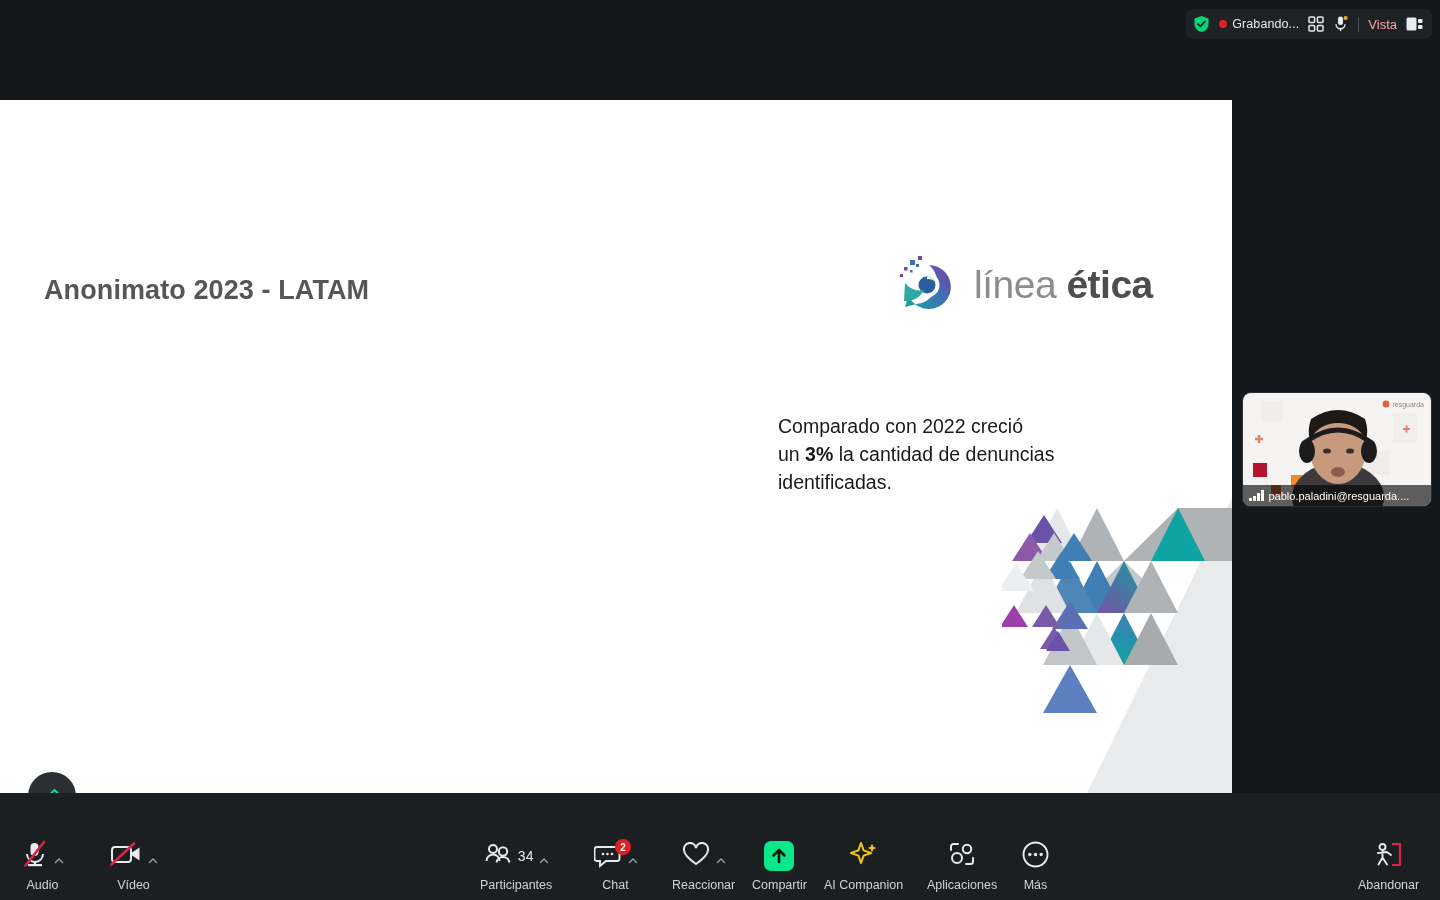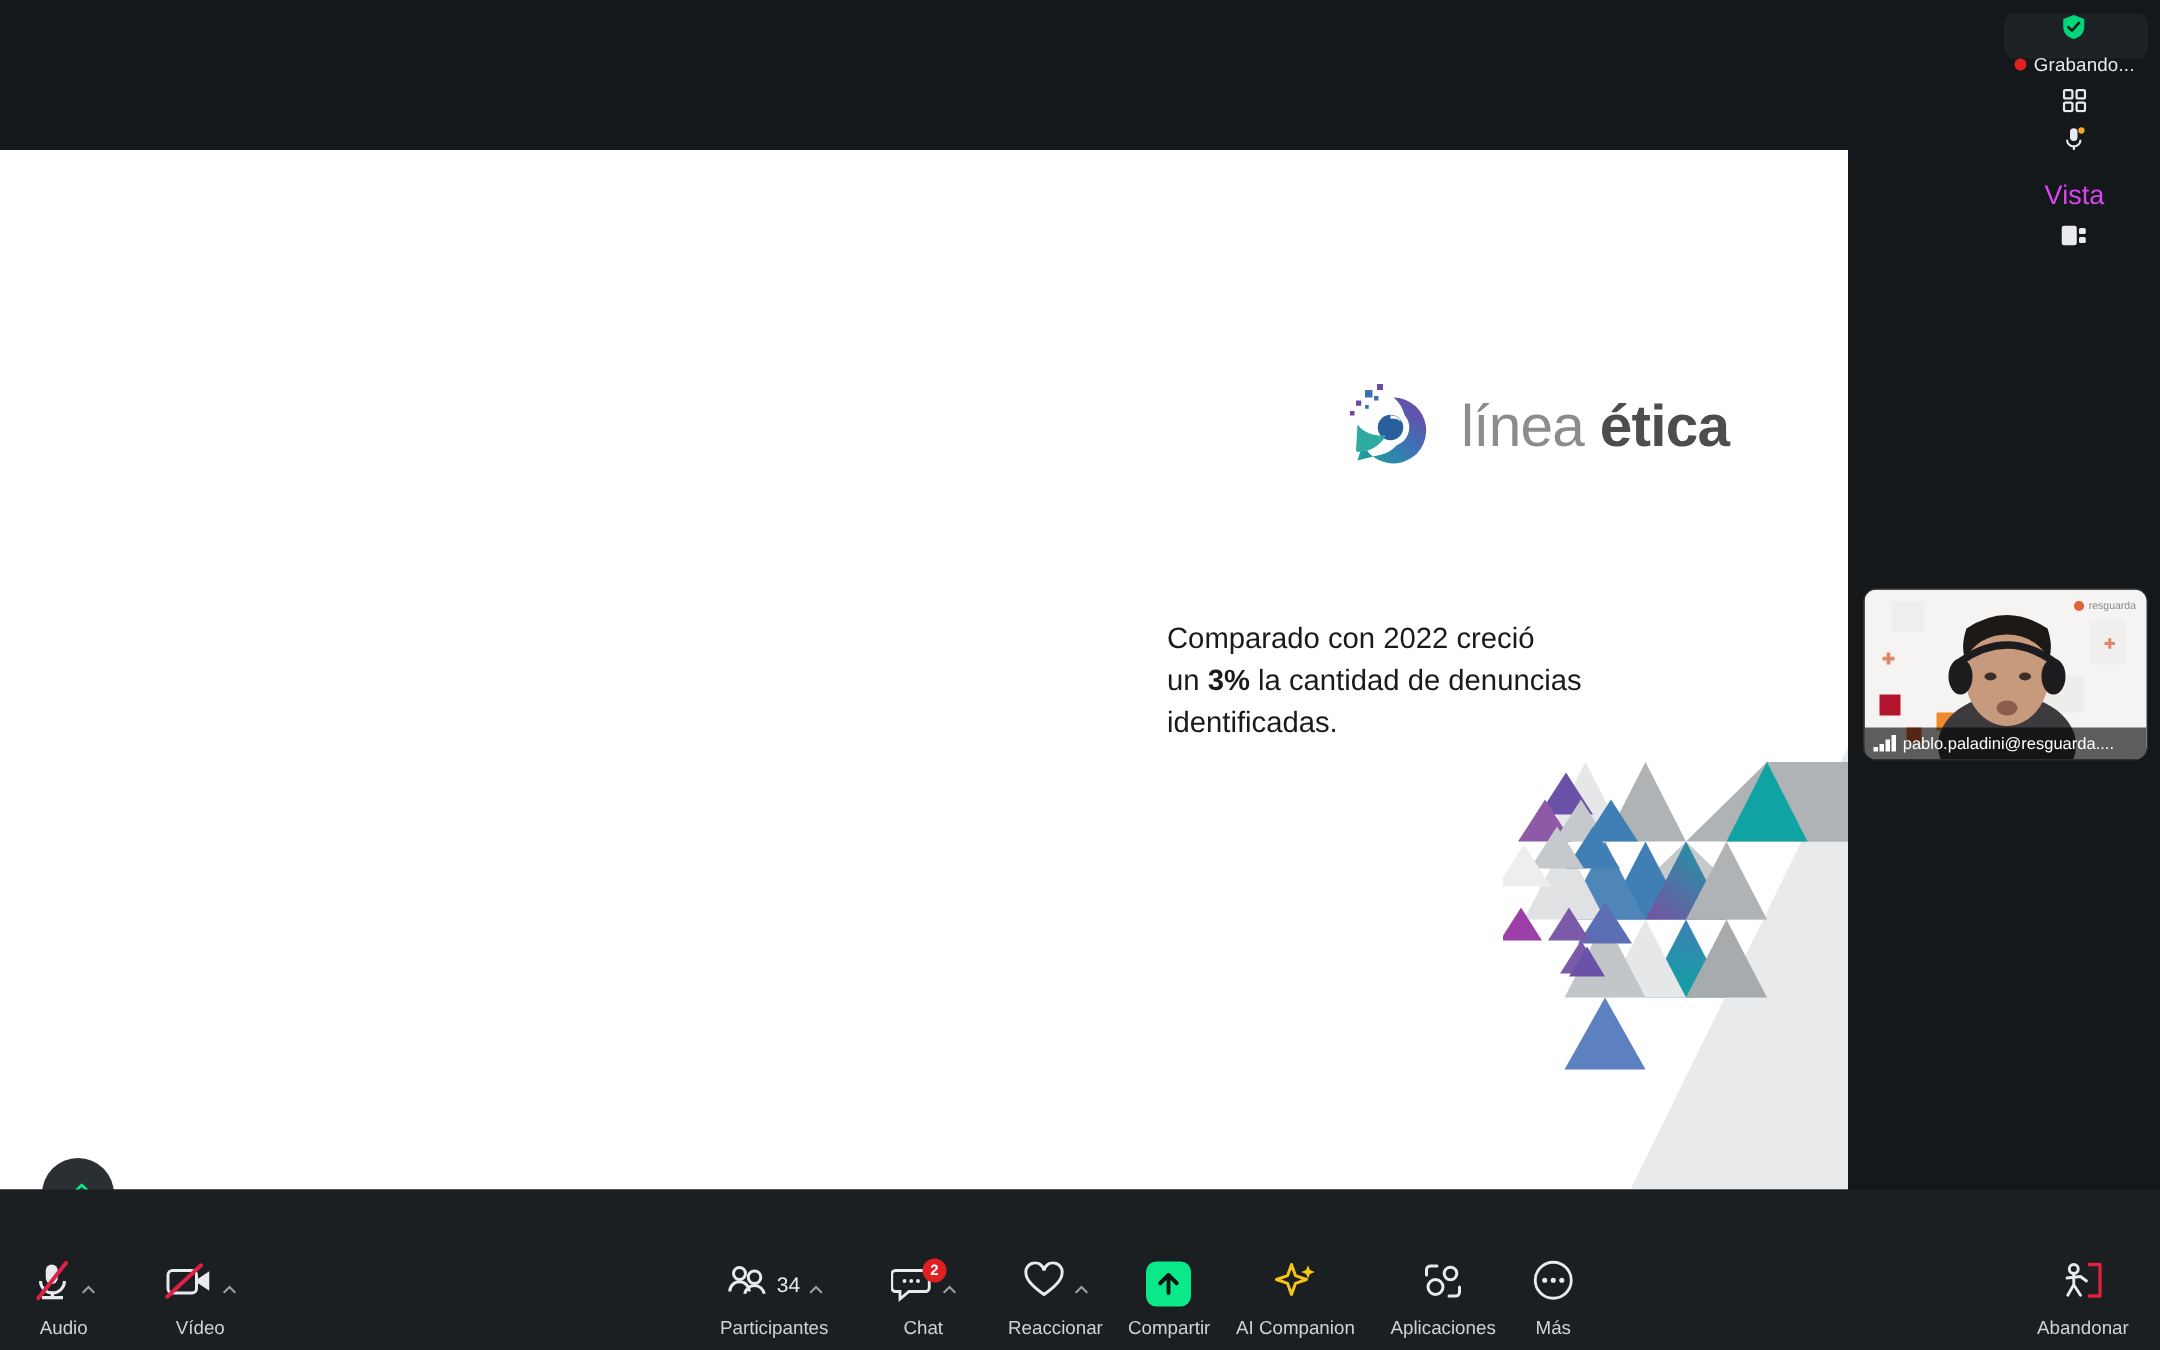--- a/index.html
+++ b/index.html
@@ -12,32 +12,32 @@
   #app { position: relative; width: 1440px; height: 900px; background: #14181b; }
 
   
   .topbar {
     position: absolute; top: 0; left: 0; width: 1440px; height: 48px;
     background: #14181b;
   }
   .topbar-pill {
     position: absolute; right: 8px; top: 9px; height: 30px;
     display: flex; align-items: center; gap: 9px;
-    background: #1e2225; border-radius: 7px; padding: 0 9px 0 7px; flex-direction: column;
+    background: #1e2225; border-radius: 7px; padding: 0 9px 0 7px;
   }
   .shield {
     width: 17px; height: 18px; position: relative;
   }
   .shield svg { display: block; }
   .rec-wrap { display: flex; align-items: center; gap: 5px; }
   .rec-dot { width: 8px; height: 8px; border-radius: 50%; background: #e02020; }
   .rec-text { color: #e8eaed; font-size: 12.5px; letter-spacing: .1px; white-space: nowrap; }
   .tb-icon { display: flex; align-items: center; justify-content: center; }
   .tb-sep { width: 1px; height: 15px; background: #4b5053; }
-  .vista-text { color: #d946ef; font-size: 18px; }
+  .vista-text { color: #fca5a5; font-size: 13px; }
 
   
   .slide {
     position: absolute; left: 0; top: 100px; width: 1232px; height: 693px;
     background: #ffffff; overflow: hidden;
   }
   .slide-title {
     position: absolute; left: 44px; top: 175px;
     font-size: 27px; font-weight: bold; color: #565656; letter-spacing: .1px;
   }
@@ -210,20 +210,21 @@
       <polygon points="95,120 122,172 68,172" fill="#e6e7e9"></polygon>
       <polygon points="68,120 95,172 41,172" fill="#c3c6c8"></polygon>
       <polygon points="68,108 86,136 50,136" fill="#5c6fb5"></polygon>
       <polygon points="44,112 58,134 30,134" fill="#7b5aa8"></polygon>
       <polygon points="12,112 26,134 -2,134" fill="#9c3fa8"></polygon>
       <polygon points="52,134 66,156 38,156" fill="#7b5aa8"></polygon>
       <polygon points="68,172 95,220 41,220" fill="#5c80c0"></polygon>
       <polygon points="56,138 68,158 44,158" fill="#6a52a8"></polygon>
     </svg>
 
+    <div class="slide-title">Anonimato 2023 - LATAM</div>
 
     <div class="logo">
       <span class="logo-mark">
         <svg width="62" height="58" viewBox="0 0 62 58">
           <defs>
             <linearGradient id="lg1" x1="0" y1="1" x2="1" y2="0">
               <stop offset="0" stop-color="#19a59c"></stop>
               <stop offset=".55" stop-color="#3f6fb5"></stop>
               <stop offset="1" stop-color="#7b3fa4"></stop>
             </linearGradient>

